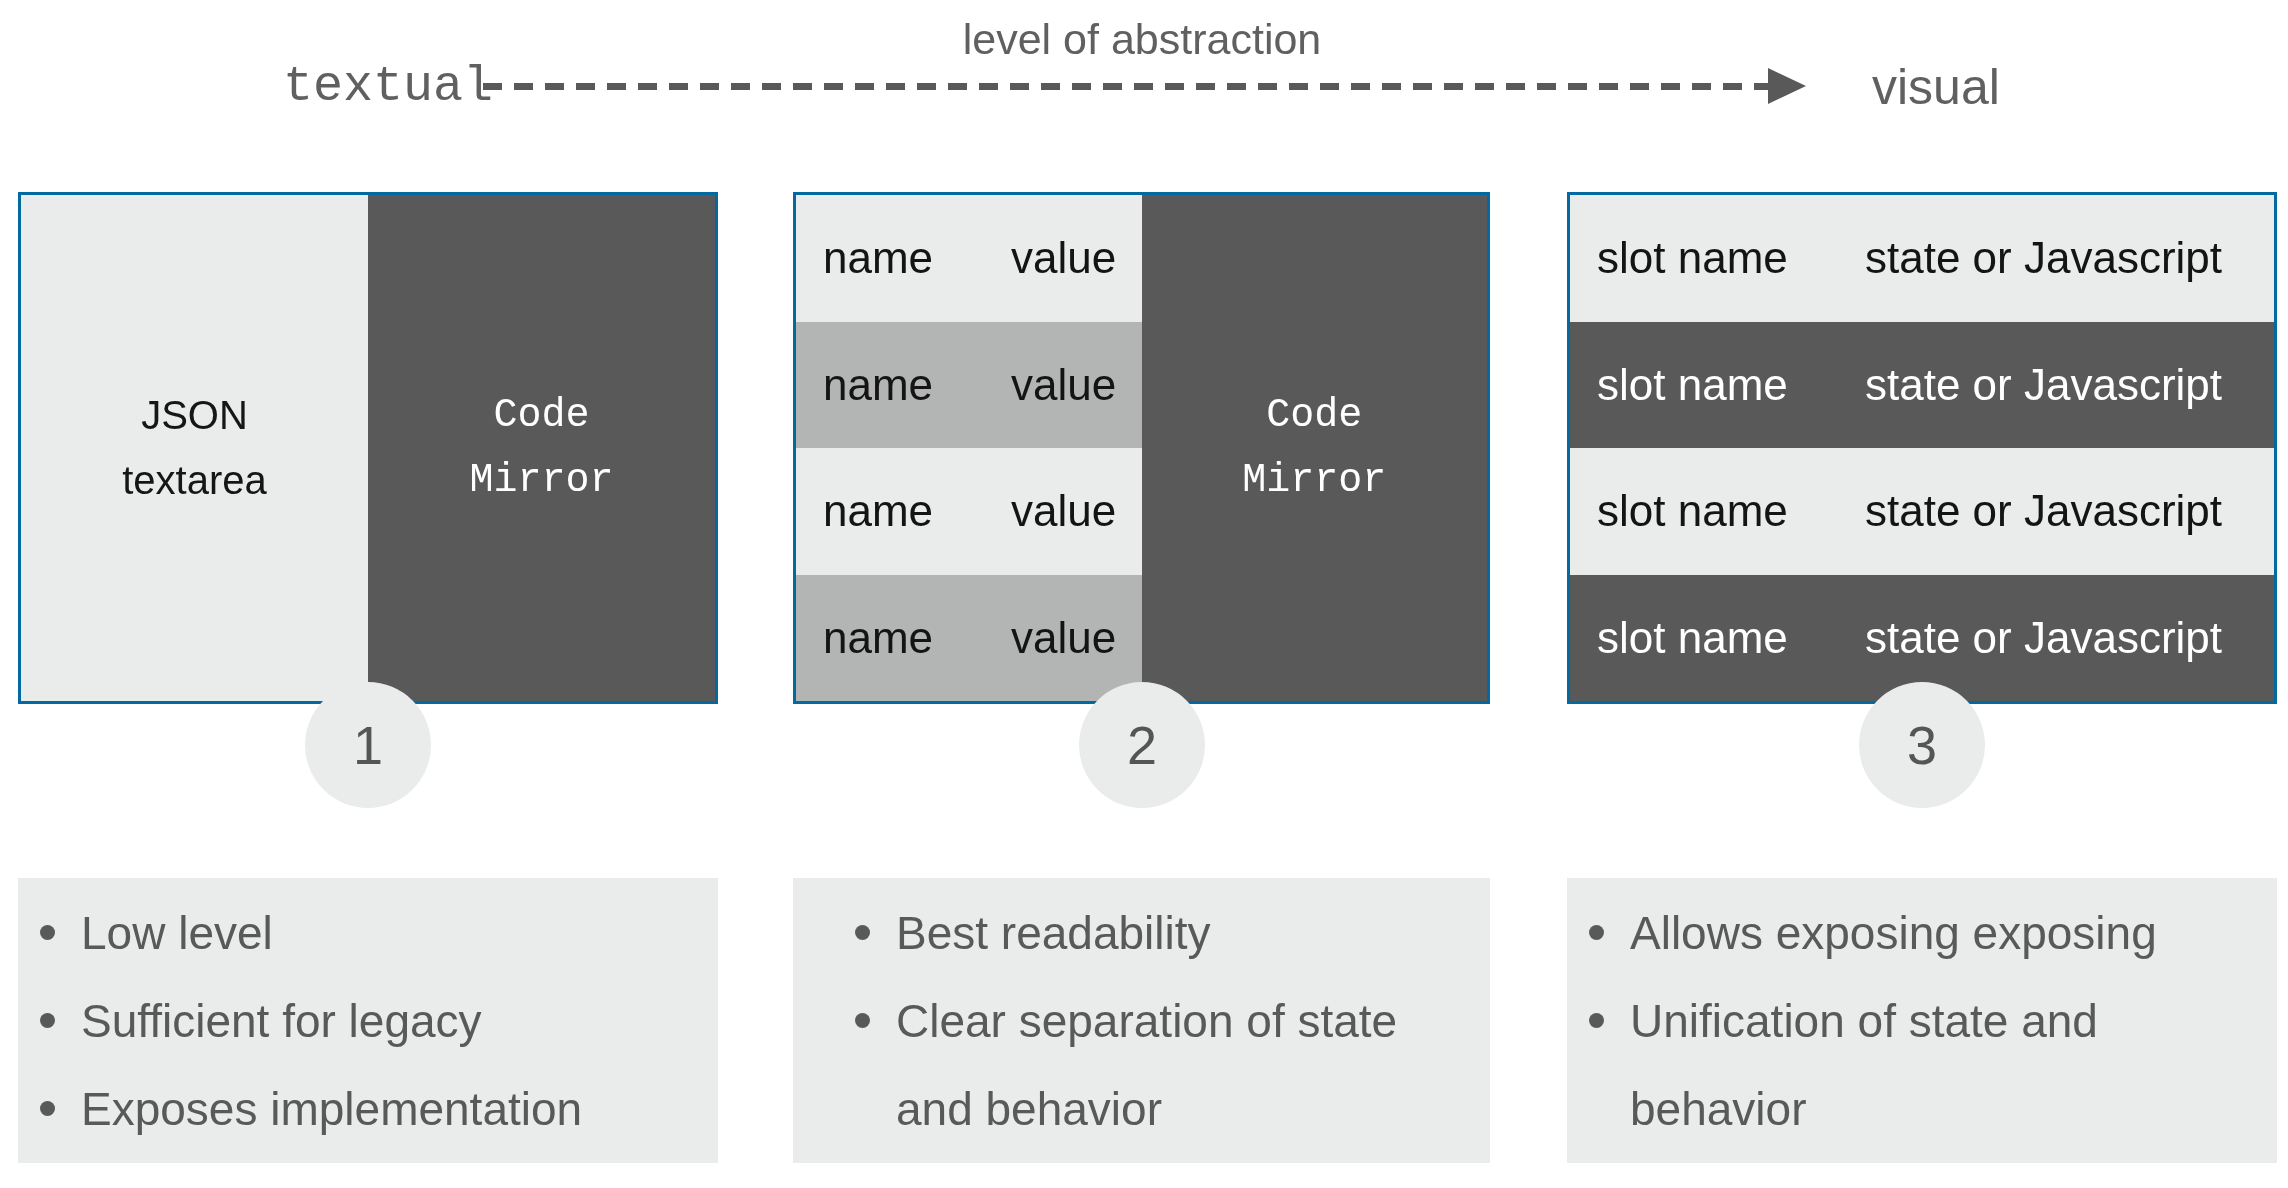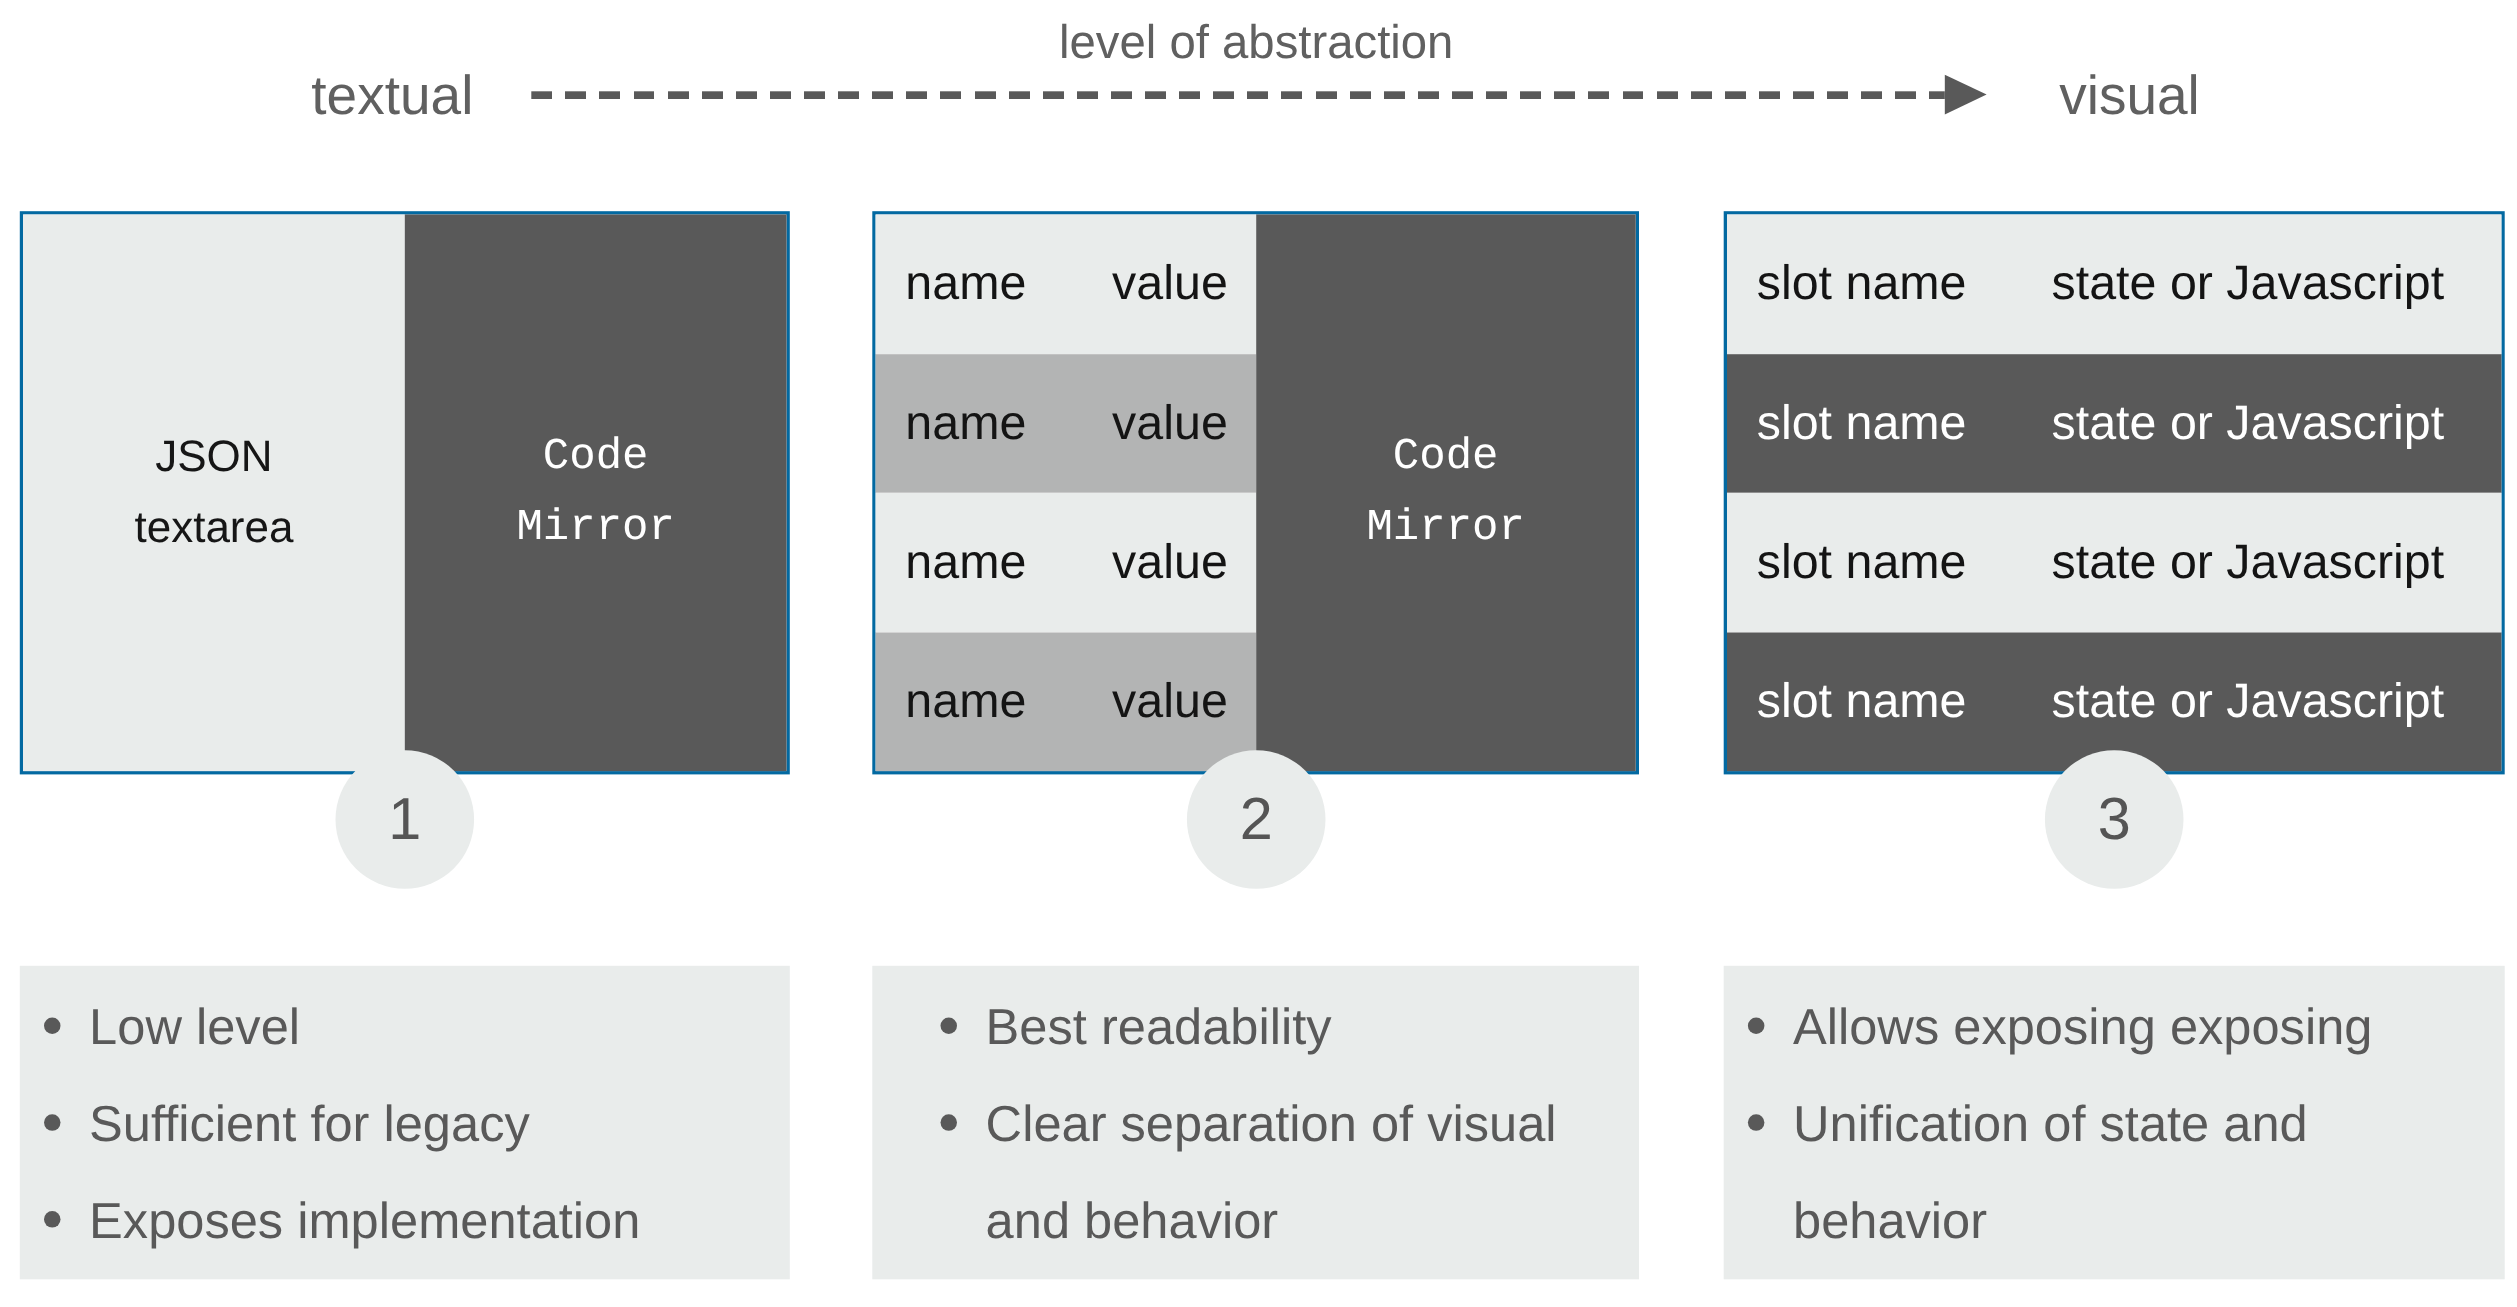--- a/index.html
+++ b/index.html
@@ -13,21 +13,21 @@
   }
 
   
   .axis-label {
     position: absolute;
     color: #606060;
     font-size: 50px;
     line-height: 1;
     white-space: nowrap;
   }
-  .axis-label.textual { left: 283px; top: 62px; }
+  .axis-label.textual { left: 283px; top: 62px; font-family: Liberation Mono, monospace; }
   .axis-label.visual  { left: 1872px; top: 62px; }
   .axis-caption {
     position: absolute;
     left: 892px; top: 18px; width: 500px;
     text-align: center;
     color: #606060;
     font-size: 43px;
     line-height: 1;
     white-space: nowrap;
   }
@@ -216,21 +216,21 @@
     </div>
   </div>
 
   <div class="notes n2">
     <div class="note-line">
       <span class="bullet-dot"></span>
       <span>Best readability</span>
     </div>
     <div class="note-line">
       <span class="bullet-dot"></span>
-      <span>Clear separation of visual</span>
+      <span>Clear separation of state</span>
     </div>
     <div class="note-line">
       <span class="bullet-dot" style="visibility: hidden;"></span>
       <span>and behavior</span>
     </div>
   </div>
 
   <div class="notes n3">
     <div class="note-line">
       <span class="bullet-dot"></span>

